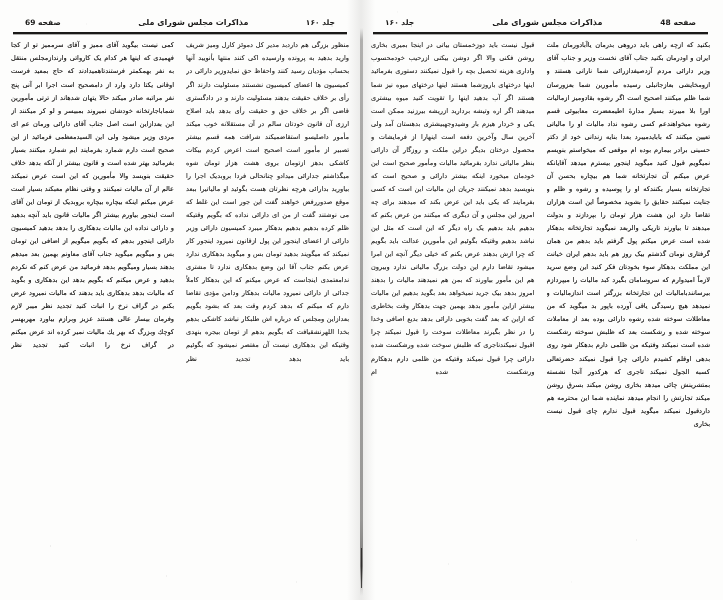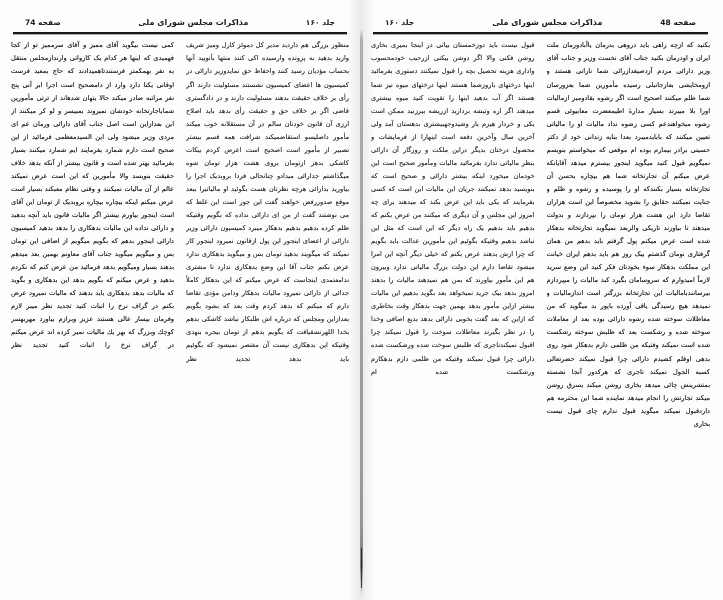--- a/index.html
+++ b/index.html
@@ -194,21 +194,21 @@
         </div>
       </div>
 
     </div>
 
     <div class="page left-page">
 
       <div class="runhead">
         <span class="rh-side">جلد ۱۶۰</span>
         <span class="rh-mid">مذاکرات مجلس شورای ملی</span>
-        <span class="rh-side">صفحه 74</span>
+        <span class="rh-side">صفحه 69</span>
       </div>
 
       <div class="rule"></div>
 
       <div class="columns">
         <div class="col ink-light">
           <p class="para">منظور بزرگی هم داردبد مدیر کل دموئز کارل ومیز شریف وارید بدهید به پرونده وارسیده اکی کنند منتها بأنویید آنها بحساب مؤدیان رسید کنند واحفاظ حق نمایدوزیر دارائی در کمیسیون ها اعضای کمیسیون نشستند مسئولیت دارند اگر رأی بر خلاف حقیقت بدهند مسئولیت دارند و در دادگستری قاضی اگر بر خلاف حق و حقیقت رأی بدهد باید اصلاح ارزی آن قانون خودتان سالم در آن مستقلانه خوب میکند مأمور داصلیسو استقاضمیکند شرافت همه قسم بیشتر تصبیر از مأمور است اصحیح است اعرض کردم بیکات کاشکی بدهز ازتومان بروی هشت هزار تومان شوه میگذاشتم جدارائی میدادو چنانحالی فردا بروبدیک اجرا را بیاورید بدارائی هرچه نظرتان هست بگوئید او مالیاتیرا ببعد موقع صدوررفض خواهند گفت این جور است این غلط که می نوشتند گفت از من ای دارائی نداده که بگویم وقتیکه ظلم کرده بدهیم بدهیم بدهکار میبرد کمیسیون دارائی وزیر دارائی از اعضای اینجور این پول ازقانون نمیرود اینجور کار نمیکند که میگویند بدهید تومان بس و میگوید بدهکاری ندارد عرض بکنم جناب آقا این وضع بدهکاری ندارد تا مشتری ندامعتمدی اینجاست که عرض میکنم که این بدهکار کاملاً جدائی از دارائی نمیرود مالیات بدهکار ودامن مؤدی تقاضا دارم که میکنم که بدهد کردم وقت بعد که بشود بگویم بعدازاین ومجلس که درباره اش طلبکار نباشد کاشکی بدهم بخدا اللهرنشقیافت که بگویم بدهم از تومان بیجره بنهدی وقتیکه این بدهکاری نیست آن مغتصر نمیشود که بگوئیم باید بدهد تجدید نظر</p>
         </div>
         <div class="col ink-dark">
           <p class="para">کمی نیست بیگوید آقای ممیز و آقای سرممیز تو از کجا فهمیدی که اینها هر کدام یک کارواتی وارندازمجلس منتقل به نفر بهمکمتر فرستندتاهمیدادند که حاج بمعید فرست اوقانی یکتا دارد وارد از دامصحیح است اجرا ابر آنی پنج نفر مراتبه صادر میکند حالا یتهان شدهاند از ترتی مأمورین شماباجارتخانه خودشان نمیروند بمبیسر و لو کر میکنند از این بعدازاین است اصل جناب آقای دارائی ورمان عم ای مردی وزیر میشود ولی این السیدمعظمی فرمائید از این صحیح است دارم شمارد بفرمایند ایم شمارد میکنند بسیار بفرمائید بهتر شده است و قانون بیشتر از آنکه بدهد خلاف حقیقت بنویسد والا مأمورین که این است عرض نمیکند عالم از آن مالیات نمیکنند و وقتی نظام معبکند بسیار است عرض میکنم اینکه بیچاره بیچاره بروبدیک از تومان این آقای است اینجور بیاورم بیشتر اگر مالیات قانون باید آنچه بدهید و دارائی نداده این مالیات بدهکاری را بدهد بدهید کمیسیون دارائی اینجور بدهم که بگویم میگویم از اضافی این تومان بس و میگویم میگوید جناب آقای معاونم بهمین بعد میدهم بدهند بسیار ومیگویم بدهد فرمائید من عرض کنم که نکردم بدهید و عرض میکنم که بگویم بدهد این بدهکاری و بگوید که مالیات بدهد بدهکاری باید بدهند که مالیات نمیرود عرض بکنم در گراف نرخ را انبات کنید تجدید نظر میبر لازم وفرمان بیسار عالی هستند عزیز وبرازم بیاورد مهربهسر کوچك وبزرگ که بهر یك مالیات نمیر کرده اند عرض میکنم در گراف نرخ را انبات کنید تجدید نظر</p>

